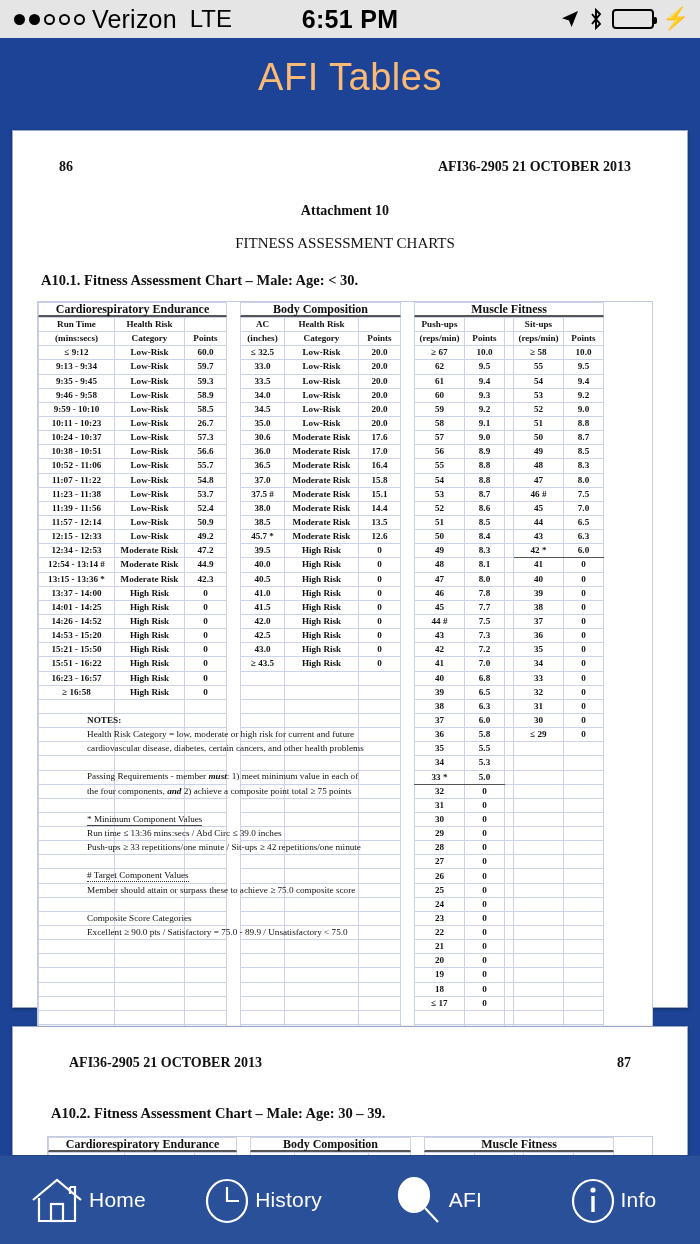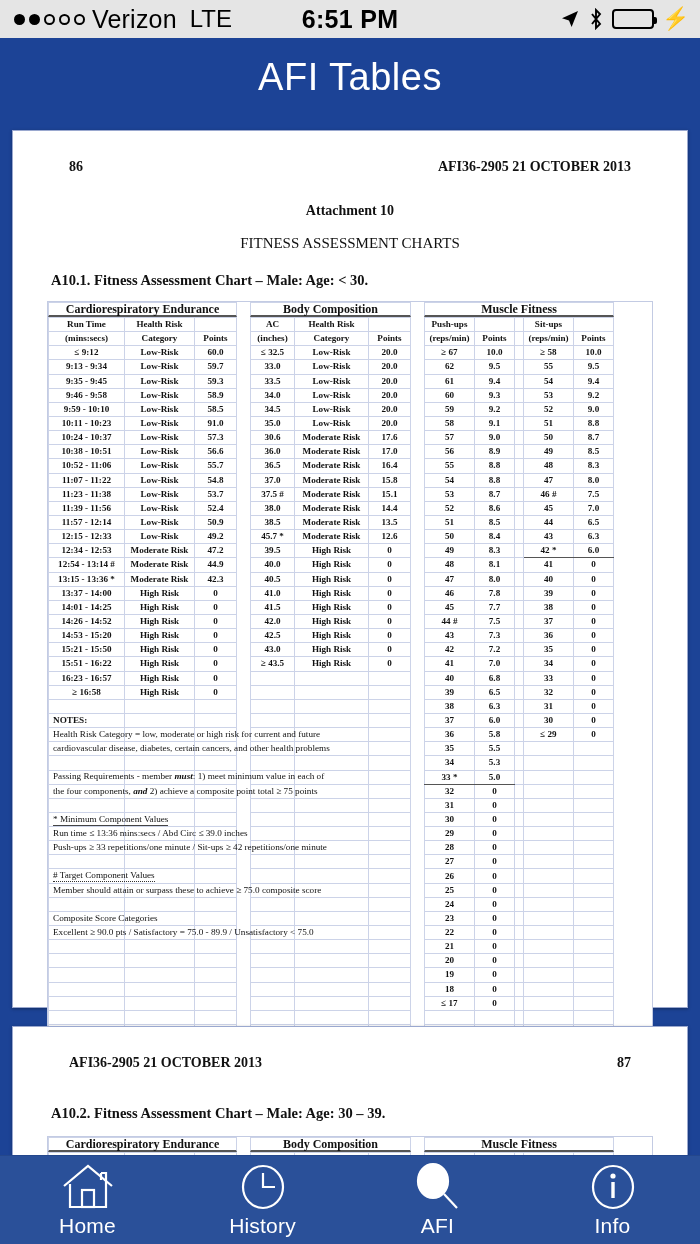--- a/index.html
+++ b/index.html
@@ -44,35 +44,35 @@
   .battery .fill { height: 100%; background: #7ee07e; border-radius: 1px; }
   .bolt { font-size: 22px; font-weight: 700; line-height: 1; }
 
   
   .navbar {
     position: absolute; top: 38px; left: 0; width: 700px; height: 78px;
     background: #1c4396;
     display: flex; align-items: center; justify-content: center;
   }
   .navtitle {
-    color: #ffffff; font-size: 38px; font-weight: 300; letter-spacing: .5px;
+    color: #fdba74; font-size: 38px; font-weight: 300; letter-spacing: .5px;
   }
 
   
   .content {
     position: absolute; top: 116px; left: 0; width: 700px; height: 1039px;
     background: #1c4396; overflow: hidden;
   }
   .page {
     position: relative; background: #fff;
     margin: 14px 12px 0 12px;
     border: 1px solid #9aa8cf;
     box-shadow: 0 1px 3px rgba(0,0,0,.35);
   }
-  .page1 { height: 878px; padding: 28px 34px 0 34px; }
+  .page1 { height: 878px; padding: 28px 34px 0 24px; }
   .page2 { margin-top: 18px; height: 200px; padding: 28px 34px 0 34px; }
 
   
   .doc { font-family: "Liberation Serif", serif; color: #111; }
   .runhead {
     display: flex; justify-content: space-between; align-items: baseline;
     font-weight: bold; font-size: 14px; padding: 0 22px;
   }
   .attach {
     text-align: center; font-weight: bold; font-size: 14px; margin-top: 28px;
@@ -129,34 +129,34 @@
   .w-su   { width: 50px; }
   .w-sp   { width: 40px; }
 
   
   .notes {
     position: absolute;
     font-family: "Liberation Serif", serif;
     font-size: 9.2px; line-height: 14.15px; color: #111;
     white-space: nowrap; pointer-events: none;
   }
-  .notes div { height: 14.15px; }
+  .notes div { height: 14.15px; margin-left: 44px; }
   .notes b { font-weight: bold; }
   .n-ul { border-bottom: 1.4px solid #444; display: inline-block; line-height: 12px; text-align: center;}
   .n-dot { border-bottom: 1.4px dotted #333; display: inline-block; line-height: 12px;}
 
   
   .tabbar {
     position: absolute; bottom: 0; left: 0; width: 700px; height: 89px;
     background: #2a5099;
     display: flex; align-items: center;
     border-top: 1px solid #24478c;
   }
   .tab {
-    flex: 1; display: flex; flex-direction: column;
+    flex: 1; display: flex; 
     align-items: center; justify-content: center; gap: 4px;
     color: #fff; height: 100%;
   }
   .tab .ico { height: 48px; display: flex; align-items: flex-end; }
   .tab .lbl { font-size: 21px; font-weight: 400; letter-spacing: .2px; }
 </style>
 </head>
 <body>
 
 <div id="app">
@@ -245,21 +245,21 @@
                     <td class="w-pt">58.9</td>
                   </tr>
                   <tr>
                     <td class="w-run">9:59 - 10:10</td>
                     <td class="w-hr">Low-Risk</td>
                     <td class="w-pt">58.5</td>
                   </tr>
                   <tr>
                     <td class="w-run">10:11 - 10:23</td>
                     <td class="w-hr">Low-Risk</td>
-                    <td class="w-pt">91.0</td>
+                    <td class="w-pt">26.7</td>
                   </tr>
                   <tr>
                     <td class="w-run">10:24 - 10:37</td>
                     <td class="w-hr">Low-Risk</td>
                     <td class="w-pt">57.3</td>
                   </tr>
                   <tr>
                     <td class="w-run">10:38 - 10:51</td>
                     <td class="w-hr">Low-Risk</td>
                     <td class="w-pt">56.6</td>

